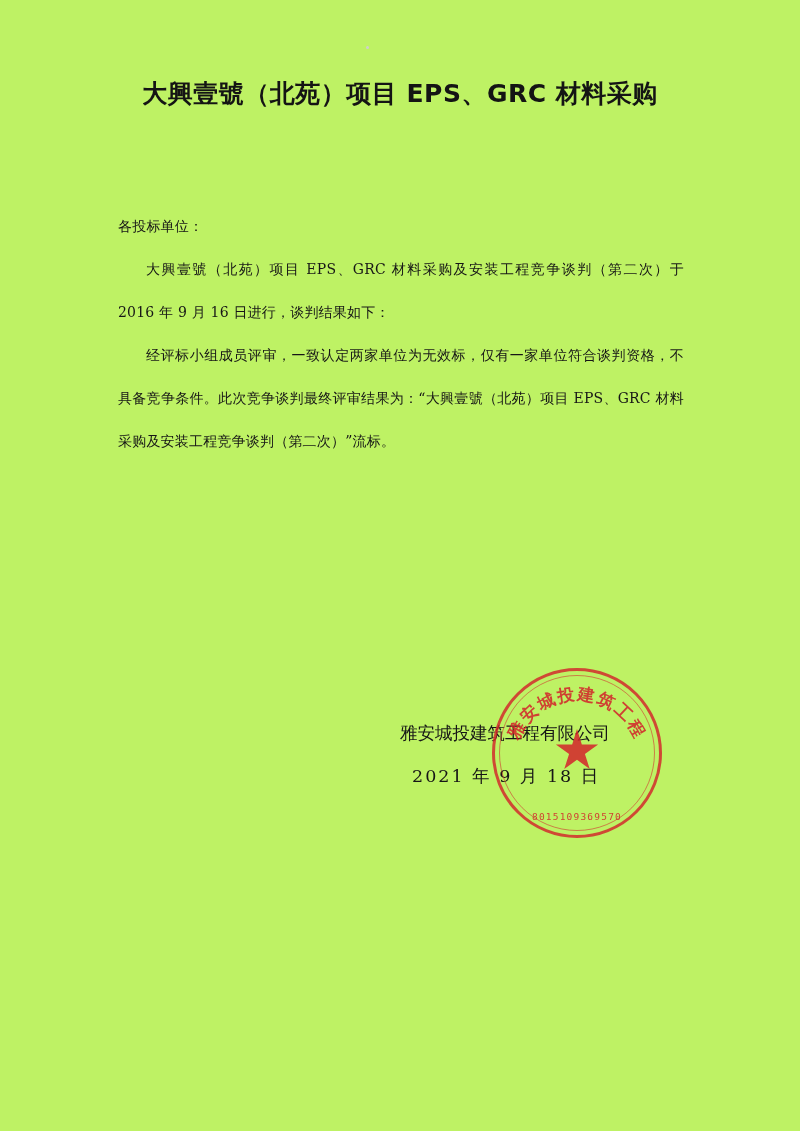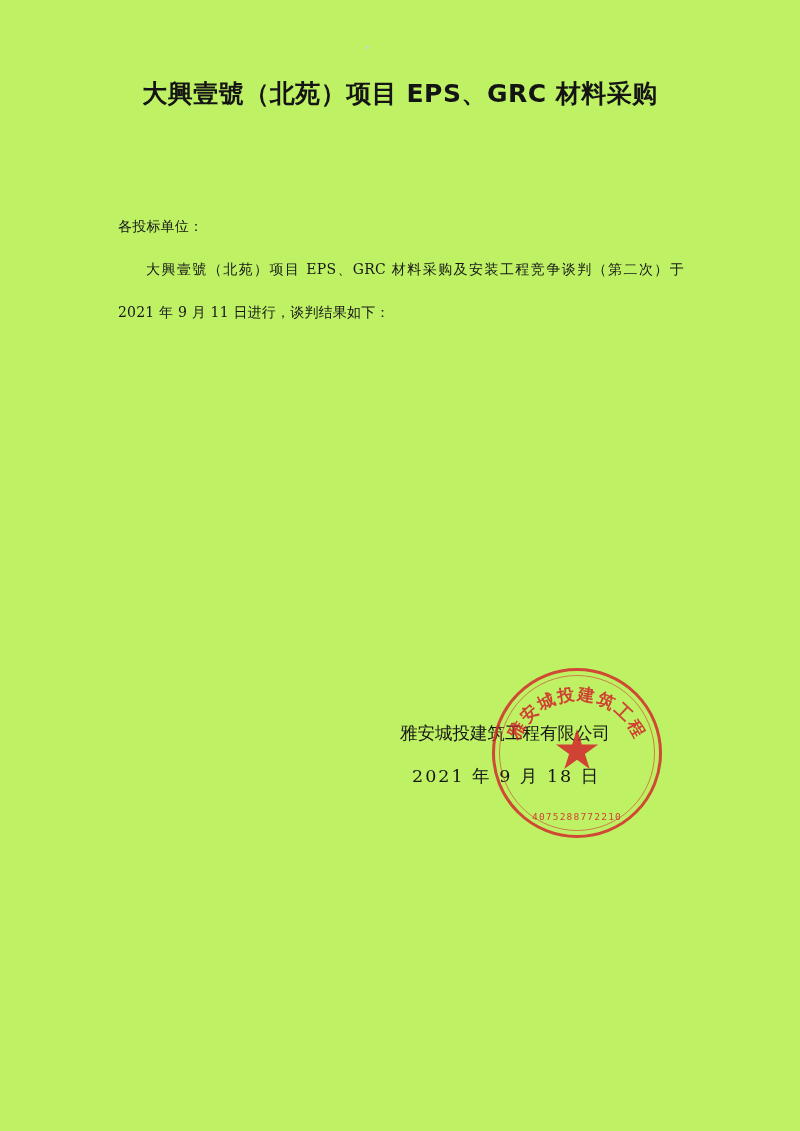--- a/index.html
+++ b/index.html
@@ -148,36 +148,37 @@
 <div class="page">
 
   <div class="scan-speck"></div>
 
   <h1 class="doc-title">
     <span>大興壹號（北苑）项目 EPS、GRC 材料采购</span><br>
   </h1>
 
   <div class="body-wrap">
     <p class="para salutation">各投标单位：</p>
-    <p class="para indent">大興壹號（北苑）项目 EPS、GRC 材料采购及安装工程竞争谈判（第二次）于 2021 年 9 月 11 日进行，谈判结果如下：</p>
+    <p class="para indent">大興壹號（北苑）项目 EPS、GRC 材料采购及安装工程竞争谈判（第二次）于 2016 年 9 月 16 日进行，谈判结果如下：</p>
+    <p class="para indent">经评标小组成员评审，一致认定两家单位为无效标，仅有一家单位符合谈判资格，不具备竞争条件。此次竞争谈判最终评审结果为：“大興壹號（北苑）项目 EPS、GRC 材料采购及安装工程竞争谈判（第二次）”流标。</p>
   </div>
 
   <div class="sign-block">
     <div class="sign-line">雅安城投建筑工程有限公司</div>
     <div class="sign-line sign-date">2021 年 9 月 18 日</div>
   </div>
 
   <div class="seal">
     <div class="seal-ring"></div>
     <div class="seal-ring inner"></div>
     <svg class="seal-arc" viewBox="0 0 170 170">
       <defs>
         <path id="sealArcPath" d="M 22,95 A 63,63 0 1 1 148,95"></path>
       </defs>
       <text>
         <textPath href="#sealArcPath" startOffset="50%" text-anchor="middle">雅安城投建筑工程</textPath>
       </text>
     </svg>
     <div class="seal-star"></div>
-    <div class="seal-code">4075288772210</div>
+    <div class="seal-code">8015109369570</div>
   </div>
 
 </div>
 
 </body></html>

